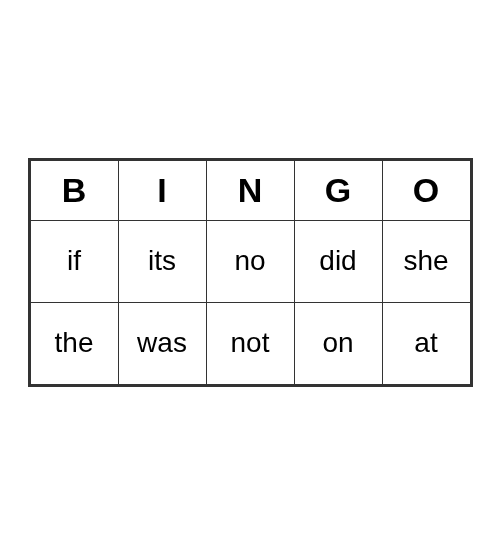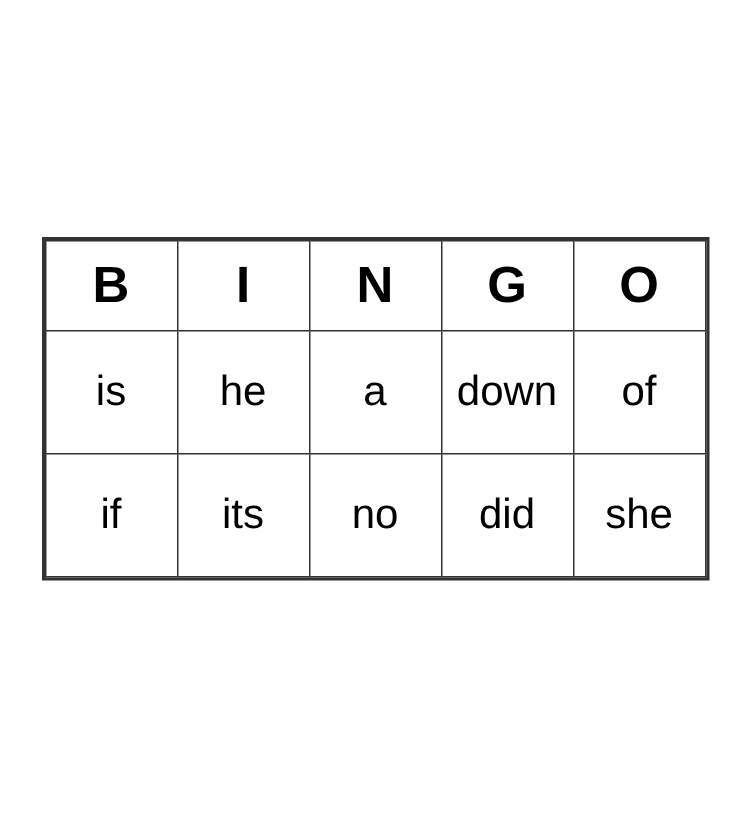--- a/index.html
+++ b/index.html
@@ -52,29 +52,29 @@
     <thead>
       <tr>
       <th>B</th>
           <th>I</th>
           <th>N</th>
           <th>G</th>
           <th>O</th>
         </tr>
     </thead>
     <tbody id="bingo-body">
-    <tr>
-          <td>is</td>
-          <td>he</td>
-          <td>a</td>
-          <td>down</td>
-          <td>of</td>
-        </tr>
         <tr>
           <td>if</td>
           <td>its</td>
           <td>no</td>
           <td>did</td>
           <td>she</td>
         </tr>
+        <tr>
+          <td>the</td>
+          <td>was</td>
+          <td>not</td>
+          <td>on</td>
+          <td>at</td>
+        </tr>
       </tbody>
   </table>
 </div>
 
 </body></html>

